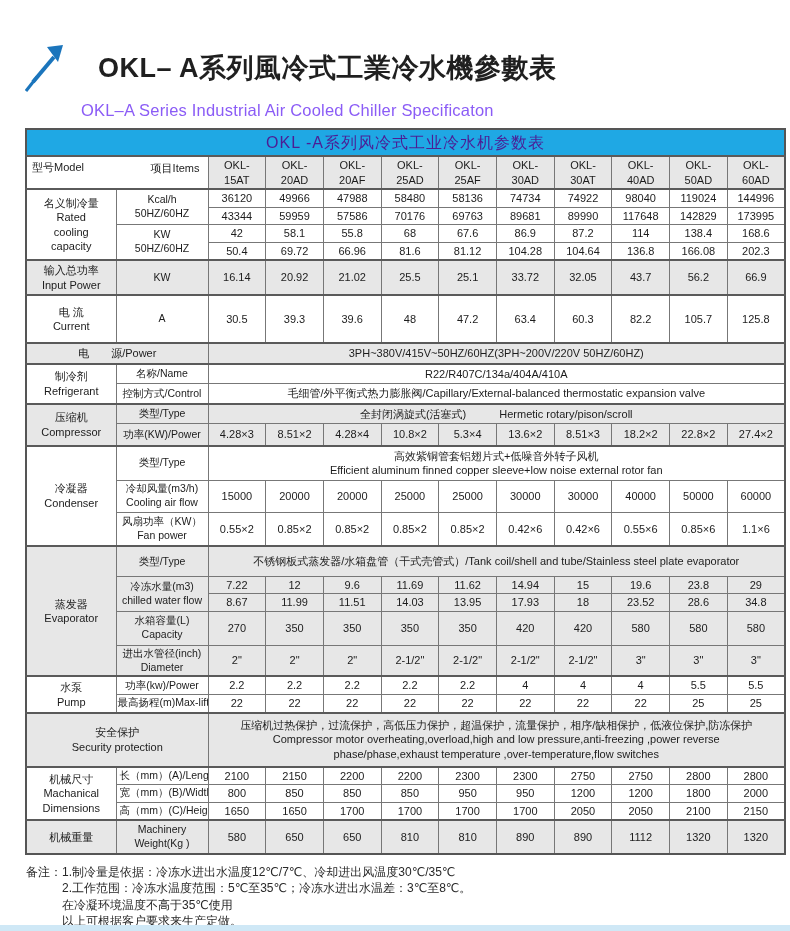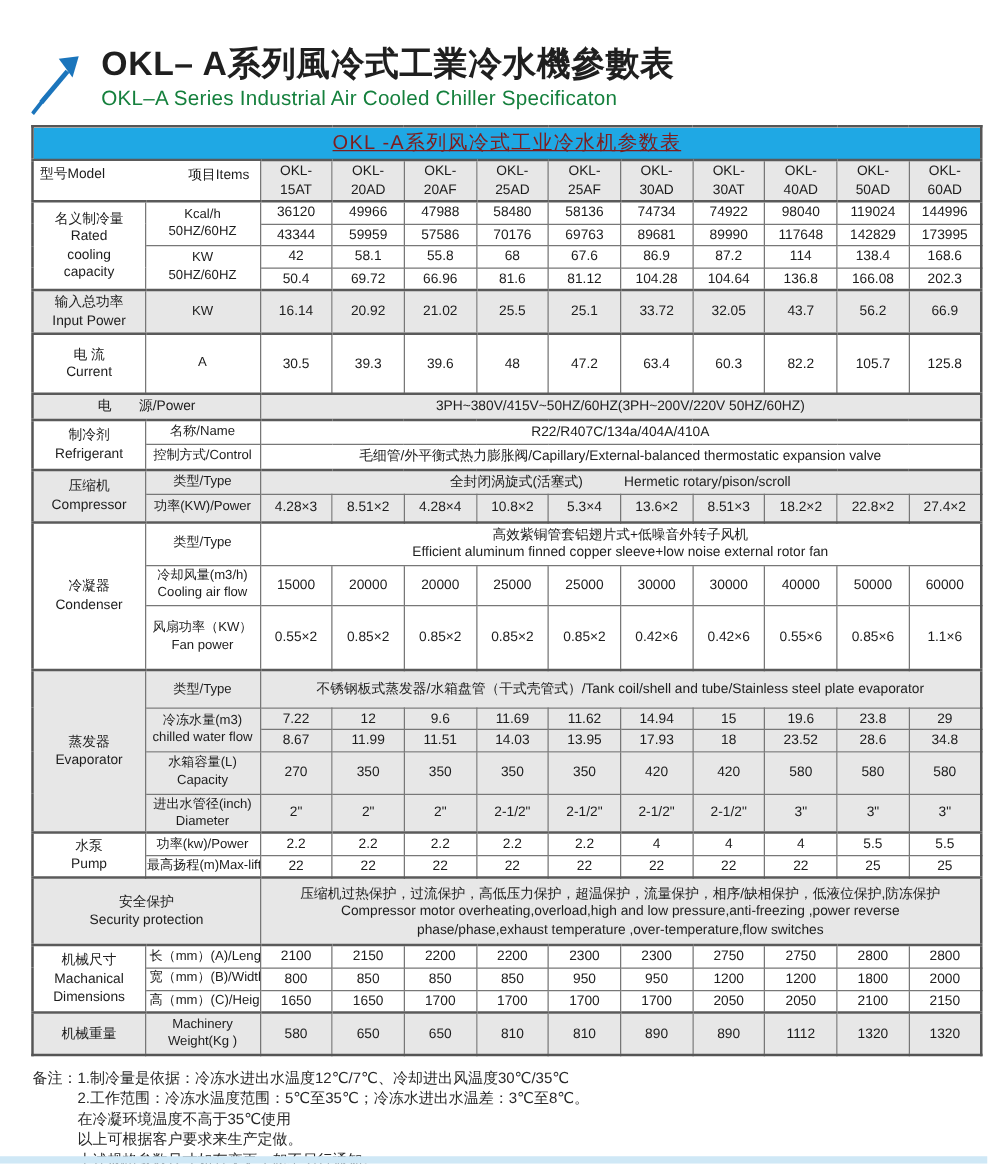--- a/index.html
+++ b/index.html
@@ -12,34 +12,34 @@
   html,body{margin:0;padding:0;}
   body{
     width:790px;height:931px;position:relative;overflow:hidden;
     background:#fff;color:#1c1c1c;
     font-family:"Liberation Sans","DejaVu Sans",sans-serif;
   }
   .page{padding:0 4px 0 25px;}
   
   .pagehead{display:flex;align-items:flex-start;padding:36px 0 8px 0;}
   .arrow{flex:0 0 auto;margin:4px 12px 0 0;}
-  .titles h1{margin:0;font-size:27px;font-weight:bold;color:#1f1f1f;letter-spacing:.5px;line-height:1.15;}
-  .titles .sub{font-size:16.5px;color:#15803d;margin-top:3px;letter-spacing:.2px;}
+  .titles h1{margin:17px;font-size:27px;font-weight:bold;color:#1f1f1f;letter-spacing:.5px;line-height:1.15;}
+  .titles .sub{font-size:16.5px;color:#8b5cf6;margin-top:3px;letter-spacing:.2px;}
   
   table{border-collapse:collapse;table-layout:fixed;width:761px;border:2px solid #555;}
   td{
     border:1px solid var(--border);
     text-align:center;vertical-align:middle;
     padding:1px;font-size:11px;line-height:1.32;color:#1c1c1c;overflow:hidden;
   }
   tr.sec td{border-top-width:2px;border-top-color:#5a5a5a;}
   tr.shade td{background:var(--row_shade);}
   td.titlebar{
-    background:var(--accent_blue);color:#7f1d1d;font-size:16px;
-    letter-spacing:1px;border:1px solid #4a4a4a;height:23px;text-decoration:underline;
+    background:var(--accent_blue);color:#4c1d95;font-size:16px;
+    letter-spacing:1px;border:1px solid #4a4a4a;height:23px;
   }
   td.item{font-size:10.5px;white-space:nowrap;margin-left:19px;}
   td.item.left{text-align:left;padding-left:3px;}
   td.lbl{font-size:11px;}
   td.wide{padding:2px 4px;margin-left:20px;}
   td.model{font-size:11px;}
   td.corner{position:relative;
     background-image:linear-gradient(to bottom right,
       transparent calc(50% - .7px), #777 calc(50% - .7px),
       #777 calc(50% + .7px), transparent calc(50% + .7px));
@@ -227,21 +227,21 @@
           <td class="val">20000</td>
           <td class="val">20000</td>
           <td class="val">25000</td>
           <td class="val">25000</td>
           <td class="val">30000</td>
           <td class="val">30000</td>
           <td class="val">40000</td>
           <td class="val">50000</td>
           <td class="val">60000</td>
         </tr>
-        <tr style="height: 52px;">
+        <tr style="height: 34px;">
           <td class="item">风扇功率（KW）<br>Fan power</td>
           <td class="val">0.55×2</td>
           <td class="val">0.85×2</td>
           <td class="val">0.85×2</td>
           <td class="val">0.85×2</td>
           <td class="val">0.85×2</td>
           <td class="val">0.42×6</td>
           <td class="val">0.42×6</td>
           <td class="val">0.55×6</td>
           <td class="val">0.85×6</td>

